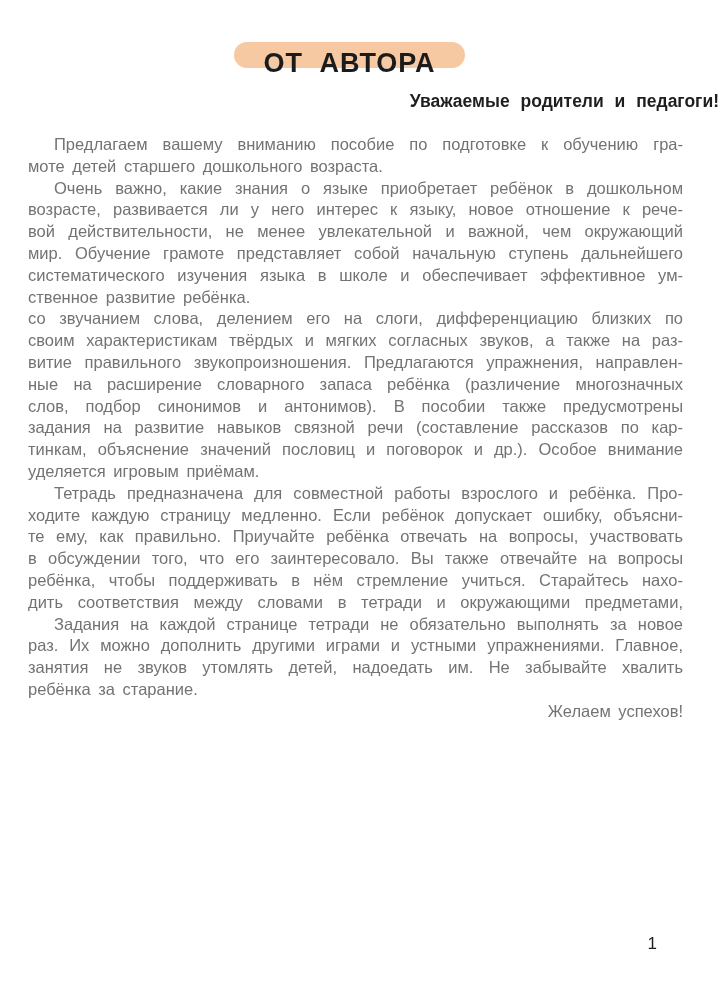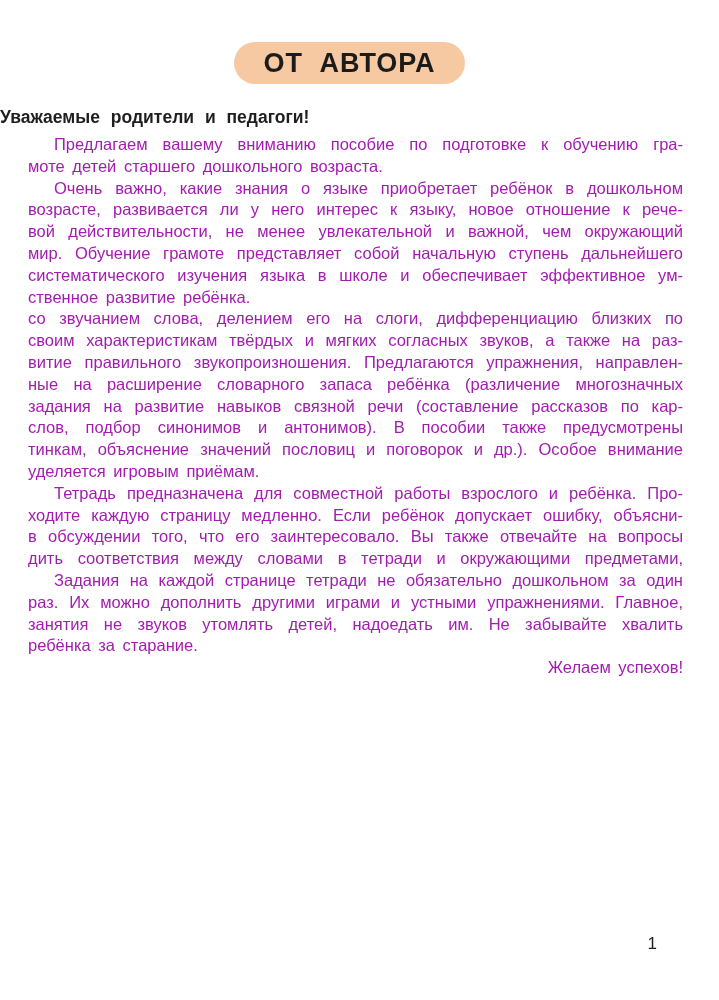--- a/index.html
+++ b/index.html
@@ -8,47 +8,47 @@
     width: 719px;
     height: 1000px;
     background: #ffffff;
     font-family: "Liberation Sans", "DejaVu Sans", sans-serif;
     overflow: hidden;
   }
   .badge {
     margin: 42px auto 0 auto;
     transform: translateX(-10px);
     width: max-content;
-    height: 42px;
+    height: 26px;
     line-height: 42px;
     padding: 0 30px;
     border-radius: 22px;
     background: #f7c9a3;
     color: #1b1b1b;
     font-size: 27px;
     font-weight: bold;
     letter-spacing: 1px;
     word-spacing: 8px;
   }
   .heading {
     margin: 23px 0 0 0;
-    text-align: left;
+    text-align: right;
     font-size: 17.5px;
     font-weight: bold;
     color: #1e1e1e;
     word-spacing: 6px;
   }
   .body-text {
     position: absolute;
     left: 28px;
     top: 134px;
     width: 655px;
     font-size: 16.5px;
     line-height: 21.8px;
-    color: #a21caf;
+    color: #737373;
   }
   .line { text-align: left; word-spacing: 3px; white-space: normal; }
   .line.just { text-align: justify; text-align-last: justify; }
   .line.indent { text-indent: 26px; text-align: right; }
   .page-number {
     position: absolute;
     right: 62px;
     bottom: 46px;
     font-size: 17px;
     color: #1e1e1e;
@@ -71,29 +71,31 @@
       <div class="line just indent">Очень важно, какие знания о языке приобретает ребёнок в дошкольном</div>
       <div class="line just">возрасте, развивается ли у него интерес к языку, новое отношение к рече-</div>
       <div class="line just">вой действительности, не менее увлекательной и важной, чем окружающий</div>
       <div class="line just">мир. Обучение грамоте представляет собой начальную ступень дальнейшего</div>
       <div class="line just">систематического изучения языка в школе и обеспечивает эффективное ум-</div>
       <div class="line">ственное развитие ребёнка.</div>
       <div class="line just">со звучанием слова, делением его на слоги, дифференциацию близких по</div>
       <div class="line just">своим характеристикам твёрдых и мягких согласных звуков, а также на раз-</div>
       <div class="line just">витие правильного звукопроизношения. Предлагаются упражнения, направлен-</div>
       <div class="line just">ные на расширение словарного запаса ребёнка (различение многозначных</div>
+      <div class="line just">слов, подбор синонимов и антонимов). В пособии также предусмотрены</div>
       <div class="line just">задания на развитие навыков связной речи (составление рассказов по кар-</div>
-      <div class="line just">слов, подбор синонимов и антонимов). В пособии также предусмотрены</div>
       <div class="line just">тинкам, объяснение значений пословиц и поговорок и др.). Особое внимание</div>
       <div class="line">уделяется игровым приёмам.</div>
       <div class="line just indent">Тетрадь предназначена для совместной работы взрослого и ребёнка. Про-</div>
       <div class="line just">ходите каждую страницу медленно. Если ребёнок допускает ошибку, объясни-</div>
+      <div class="line just">те ему, как правильно. Приучайте ребёнка отвечать на вопросы, участвовать</div>
       <div class="line just">в обсуждении того, что его заинтересовало. Вы также отвечайте на вопросы</div>
+      <div class="line just">ребёнка, чтобы поддерживать в нём стремление учиться. Старайтесь нахо-</div>
       <div class="line just">дить соответствия между словами в тетради и окружающими предметами,</div>
-      <div class="line just indent">Задания на каждой странице тетради не обязательно дошкольном за один</div>
+      <div class="line just indent">Задания на каждой странице тетради не обязательно выполнять за новое</div>
       <div class="line just">раз. Их можно дополнить другими играми и устными упражнениями. Главное,</div>
       <div class="line just">занятия не звуков утомлять детей, надоедать им. Не забывайте хвалить</div>
       <div class="line">ребёнка за старание.</div>
       <div class="line indent">Желаем успехов!</div>
     </div>
 
   <div class="page-number">1</div>
 
 </div>
 

